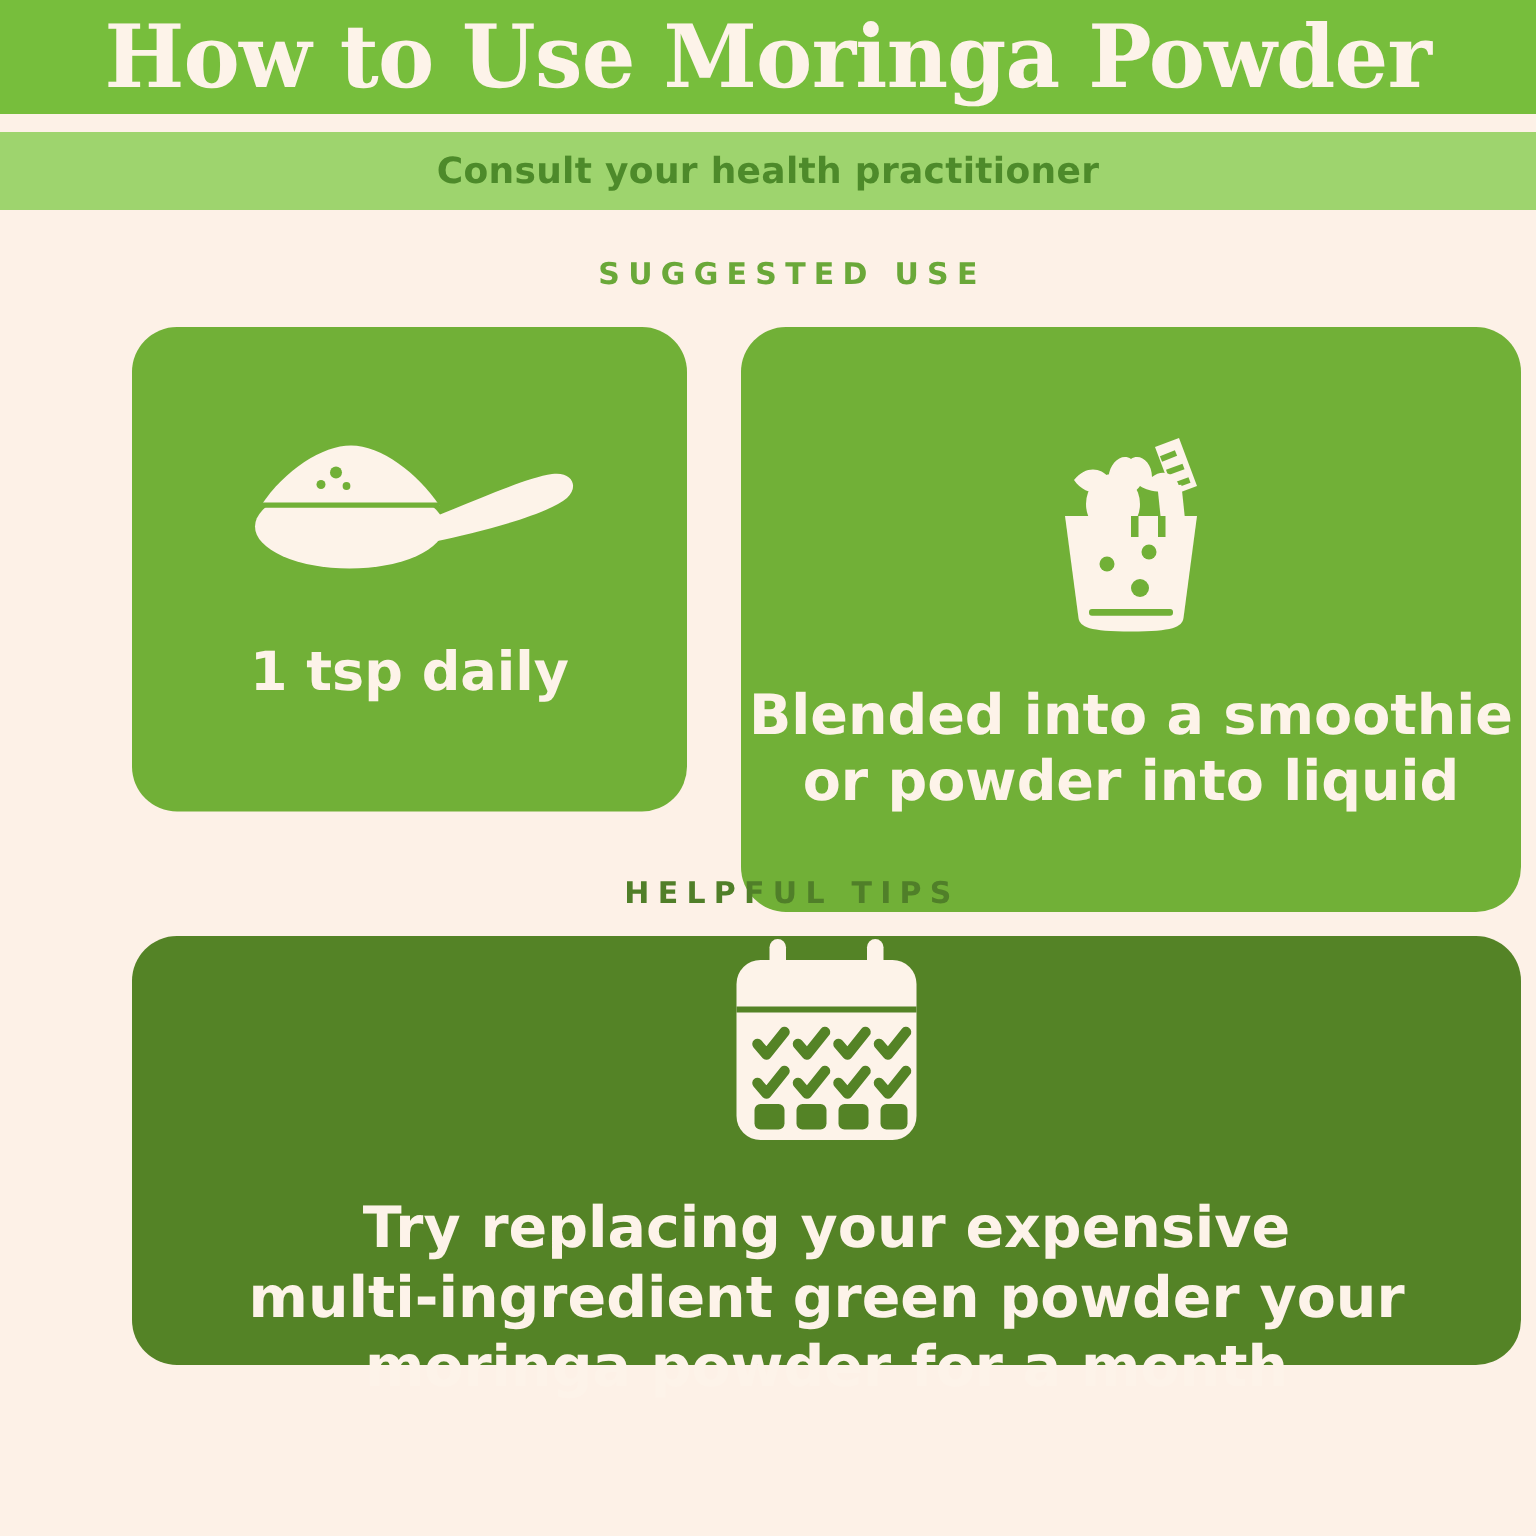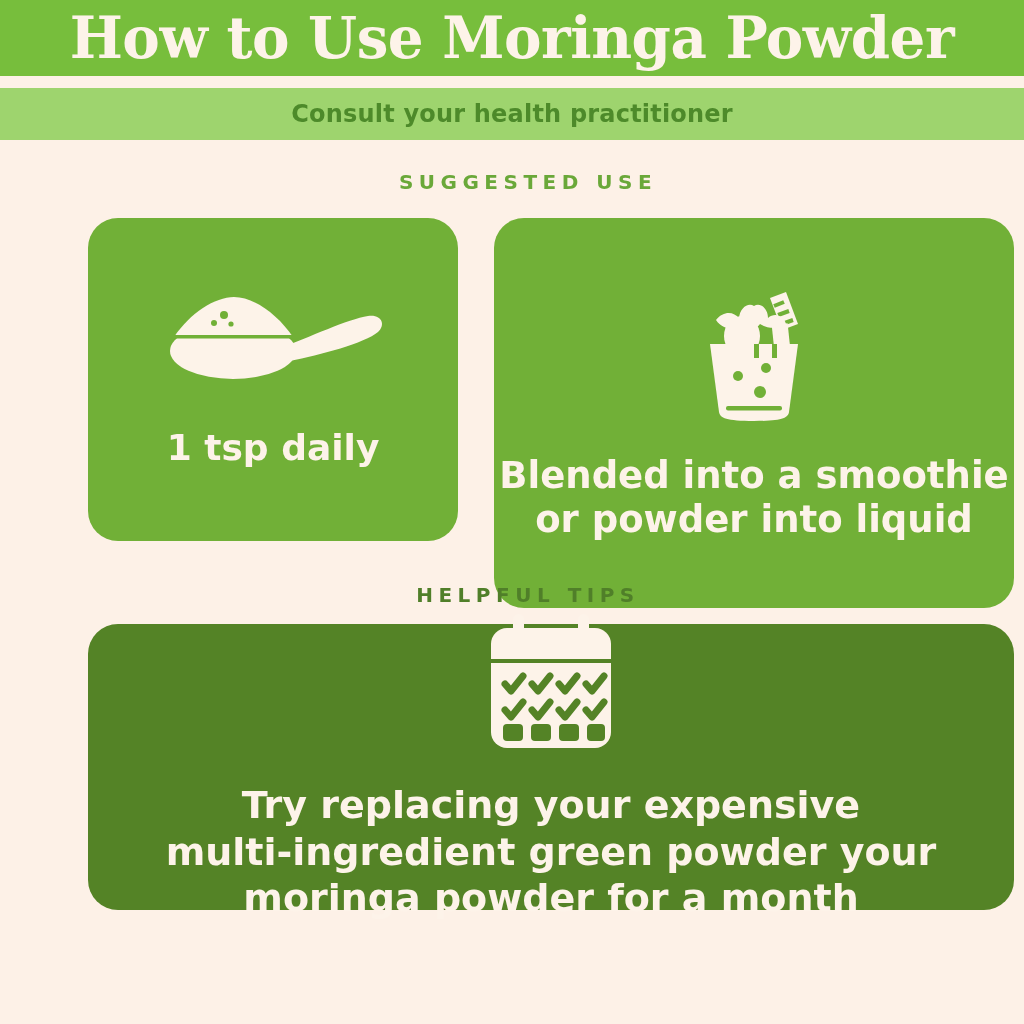--- a/index.html
+++ b/index.html
@@ -97,21 +97,21 @@
     left: 458px; top: 218px;
     width: 520px; height: 390px;
     background: #71b037;
     justify-content: center;
   }
 
   .card-tips {
     left: 52px; top: 624px;
     width: 926px; height: 286px;
     background: #548326;
-    justify-content: center;
+    justify-content: flex-start;
   }
 
   .card-icon { display: block; }
 
   .icon-spoon    { margin-bottom: 34px; }
   .icon-smoothie { margin-bottom: 26px; }
   .icon-calendar { margin-bottom: 26px; }
 
   .card-text {
     font-family: "DejaVu Sans", sans-serif;

